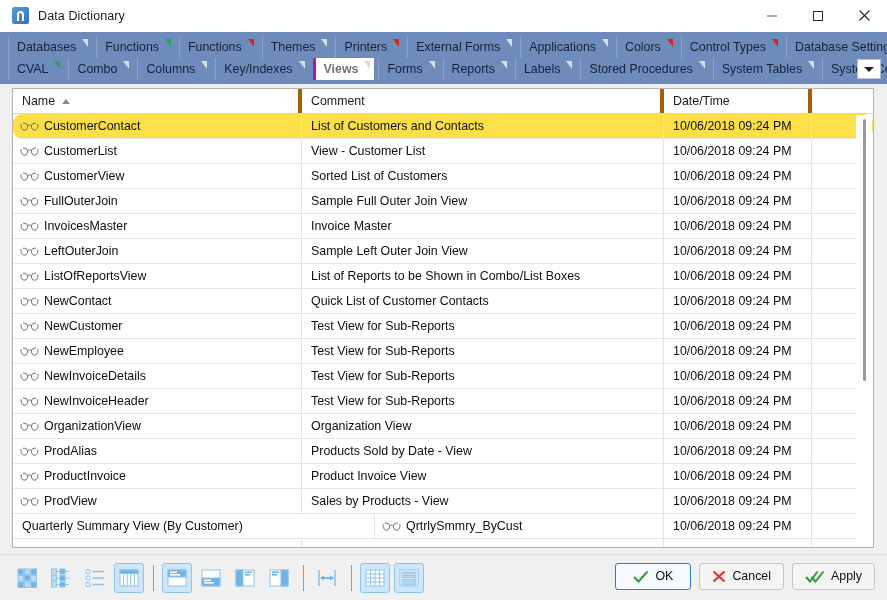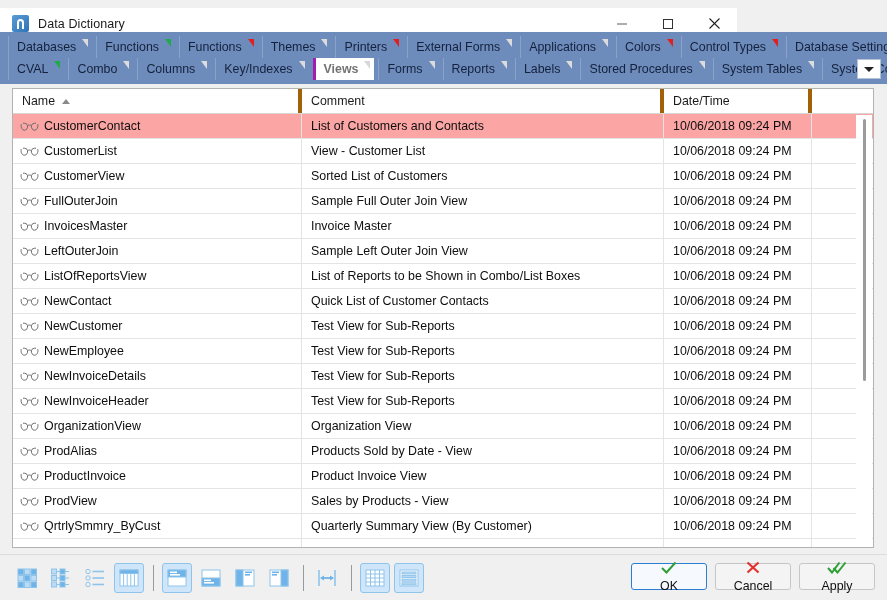--- a/index.html
+++ b/index.html
@@ -11,22 +11,22 @@
   }
   #app {
     position: relative;
     width: 887px; height: 600px;
     background: #f0f0f0;
     box-sizing: border-box;
   }
 
   
   .titlebar {
-    position: absolute; left: 0; top: 8px;
-    width: 737px; height: 32px;
+    position: absolute; left: 0; top: 0;
+    width: 887px; height: 32px;
     background: #ffffff;
     border-bottom: 1px solid #ffffff;
     display: flex; align-items: center;
     box-sizing: border-box;
   }
   .title-left { display: flex; align-items: center; padding-left: 12px; flex: 1; }
   .app-icon {
     width: 17px; height: 17px; margin-right: 9px;
     background: linear-gradient(135deg,#5b9bd5 0%, #2e75b6 100%);
     border-radius: 2px;
@@ -166,21 +166,21 @@
     height: 433px;
     overflow: hidden;
   }
   .row {
     display: flex;
     height: 25px;
     border-bottom: 1px solid #e4e4e4;
     box-sizing: border-box;
     cursor: default;
   }
-  .row.sel { background: #fca5a5; }
+  .row.sel { background: #fde047; border-radius: 9px; }
   .cell {
     font-size: 12.4px; color: #0e0e0e;
     display: flex; align-items: center;
     padding-left: 9px;
     box-sizing: border-box;
     border-right: 1px solid #e4e4e4;
     overflow: hidden; white-space: nowrap;
   }
   .cell.last { border-right: none; }
   .cell.namecell { padding-left: 7px; }
@@ -249,21 +249,20 @@
     gap: 6px;
     padding: 0 12px;
     margin-left: 8px;
     background: #f4f4f4;
     border: 1px solid #c6c6c6;
     border-radius: 3px;
     font-size: 12.4px;
     color: #101010;
     box-sizing: border-box;
     cursor: default;
-    flex-direction: column;
   }
   .abtn.primary {
     border: 1px solid #2a7fd4;
     background: #f6f9fd;
   }
   .abtn svg { display:block; flex: 0 0 auto; }
   .abtn .lbl { line-height: 1; }
 </style>
 </head>
 <body>
@@ -702,32 +701,32 @@
           </div>
           <div class="cell c-comment">
             <span>Sales by Products - View</span>
           </div>
           <div class="cell c-date">
             <span>10/06/2018 09:24 PM</span>
           </div>
           <div class="cell c-extra last"></div>
         </div>
         <div class="row">
+          <div class="cell c-comment">
+            <span>Quarterly Summary View (By Customer)</span>
+          </div>
           <div class="cell namecell c-name">
             <svg width="19" height="11" viewBox="0 0 19 11" class="glasses">
               <path d="M1.2 3.2 C0.6 6.2 2.0 9.2 4.4 9.2 C6.6 9.2 7.9 7.0 7.6 4.6" fill="none" stroke="#6b6b6b" stroke-width="1"></path>
               <path d="M7.6 4.6 C7.3 2.8 5.0 2.0 3.0 2.2" fill="none" stroke="#6b6b6b" stroke-width="1"></path>
               <path d="M17.8 3.2 C18.4 6.2 17.0 9.2 14.6 9.2 C12.4 9.2 11.1 7.0 11.4 4.6" fill="none" stroke="#6b6b6b" stroke-width="1"></path>
               <path d="M11.4 4.6 C11.7 2.8 14.0 2.0 16.0 2.2" fill="none" stroke="#6b6b6b" stroke-width="1"></path>
               <path d="M7.7 4.5 C8.4 3.9 10.6 3.9 11.3 4.5" fill="none" stroke="#6b6b6b" stroke-width="1"></path>
             </svg>
             <span>QrtrlySmmry_ByCust</span>
-          </div>
-          <div class="cell c-comment">
-            <span>Quarterly Summary View (By Customer)</span>
           </div>
           <div class="cell c-date">
             <span>10/06/2018 09:24 PM</span>
           </div>
           <div class="cell c-extra last"></div>
         </div>
         <div class="row">
           <div class="cell namecell c-name">
             <svg width="19" height="11" viewBox="0 0 19 11" class="glasses">
               <path d="M1.2 3.2 C0.6 6.2 2.0 9.2 4.4 9.2 C6.6 9.2 7.9 7.0 7.6 4.6" fill="none" stroke="#6b6b6b" stroke-width="1"></path>

